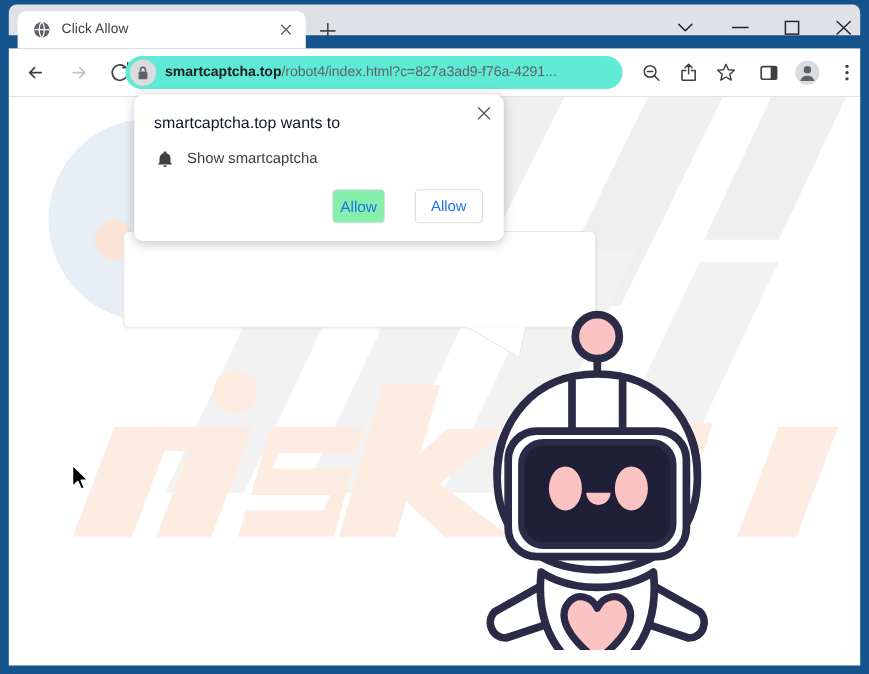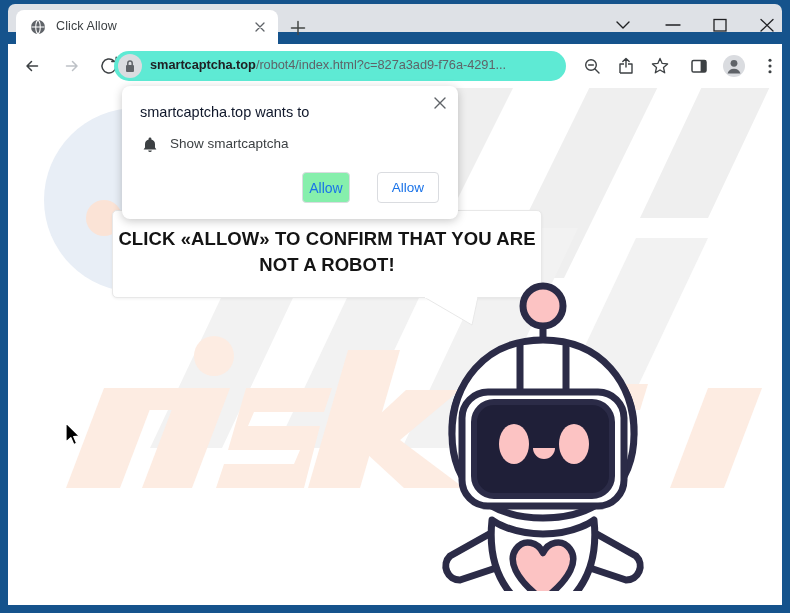--- a/index.html
+++ b/index.html
@@ -357,21 +357,20 @@
         <path d="M620 300 a52 52 0 1 0 0 100 L566 400 a52 52 0 1 1 0 -100 Z"></path>
         <path d="M556 296 L640 296 L632 322 L548 322 Z"></path>
         <path d="M532 378 L616 378 L608 404 L524 404 Z"></path>
 
         <path d="M700 300 L754 300 L716 400 L662 400 Z"></path>
       </g>
     </svg>
 
     <div id="speech-bubble">
       <div id="speech-bubble-box"></div>
-      <div id="speech-text">CLICK «ALLOW» TO CONFIRM THAT YOU ARE NOT A ROBOT!</div>
       <svg id="speech-tail" viewBox="0 0 54 30">
         <path d="M0 0 L54 0 L48 28 Z" fill="#ffffff" stroke="#e8e8e8" stroke-width="1"></path>
         <path d="M1 0 L53 0" stroke="#ffffff" stroke-width="2.4"></path>
       </svg>
     </div>
 
     <svg id="robot" viewBox="0 0 230 325">
       <g stroke="#2b2b47" stroke-width="7" stroke-linejoin="round" stroke-linecap="round" fill="#ffffff">
 
         <path d="M115 58 L115 90" fill="none"></path>

